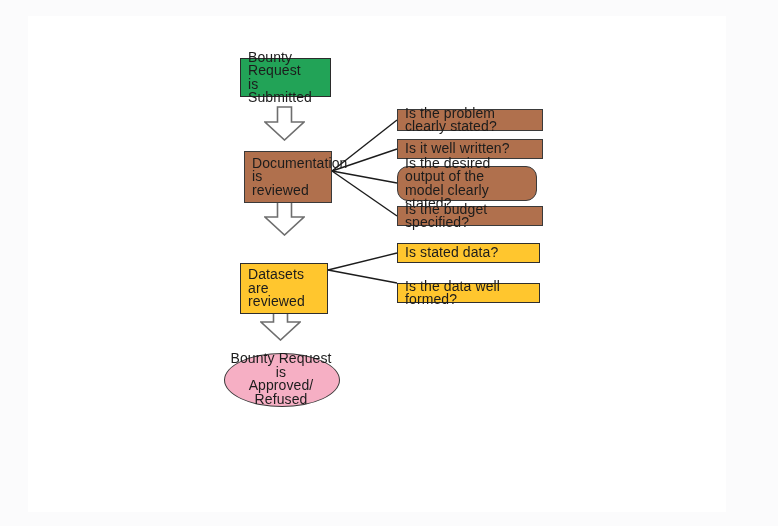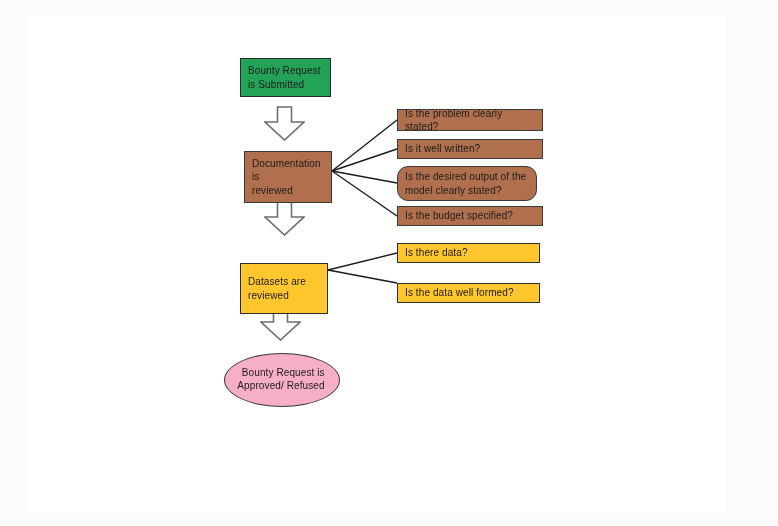--- a/index.html
+++ b/index.html
@@ -39,21 +39,21 @@
     overflow: visible;
     pointer-events: none;
   }
   .node {
     position: absolute;
     box-sizing: border-box;
     border: 1px solid #3d3d3d;
     display: flex;
     align-items: center;
     color: #1c1c1c;
-    font-size: 10px;
+    font-size: 14px;
     line-height: 13.5px;
     letter-spacing: 0.1px;
   }
   .node .label {
     padding: 0 7px;
     white-space: pre-line;
   }
   .node.start {
     background: #22A357;
     border-color: #2b2b2b;
@@ -72,21 +72,21 @@
     align-items: center;
   }
   .node.q-yellow {
     background: #FFC62E;
     border-color: #2e2e2e;
   }
   .node.terminal {
     border: none;
     background: transparent;
     justify-content: center;
-    text-align: right;
+    text-align: center;
   }
   .ellipse-shape {
     position: absolute;
     left: 0;
     top: 0;
     width: 100%;
     height: 100%;
     background: #F6AFC4;
     border: 1px solid #3a3a3a;
     border-radius: 50%;
@@ -161,21 +161,21 @@
             <span class="label">Is it well written?</span>
           </div>
           <div class="node q-brown" style="left: 369px; top: 150px; width: 140px; height: 35px; border-radius: 11px;">
             <span class="label">Is the desired output of the
 model clearly stated?</span>
           </div>
           <div class="node q-brown" style="left: 369px; top: 190px; width: 146px; height: 20px;">
             <span class="label">Is the budget specified?</span>
           </div>
           <div class="node q-yellow" style="left: 369px; top: 227px; width: 143px; height: 20px;">
-            <span class="label">Is there data?</span>
+            <span class="label">Is stated data?</span>
           </div>
           <div class="node q-yellow" style="left: 369px; top: 267px; width: 143px; height: 20px;">
             <span class="label">Is the data well formed?</span>
           </div>
         </div>
 
     </div>
   </div>
 </div>
 

